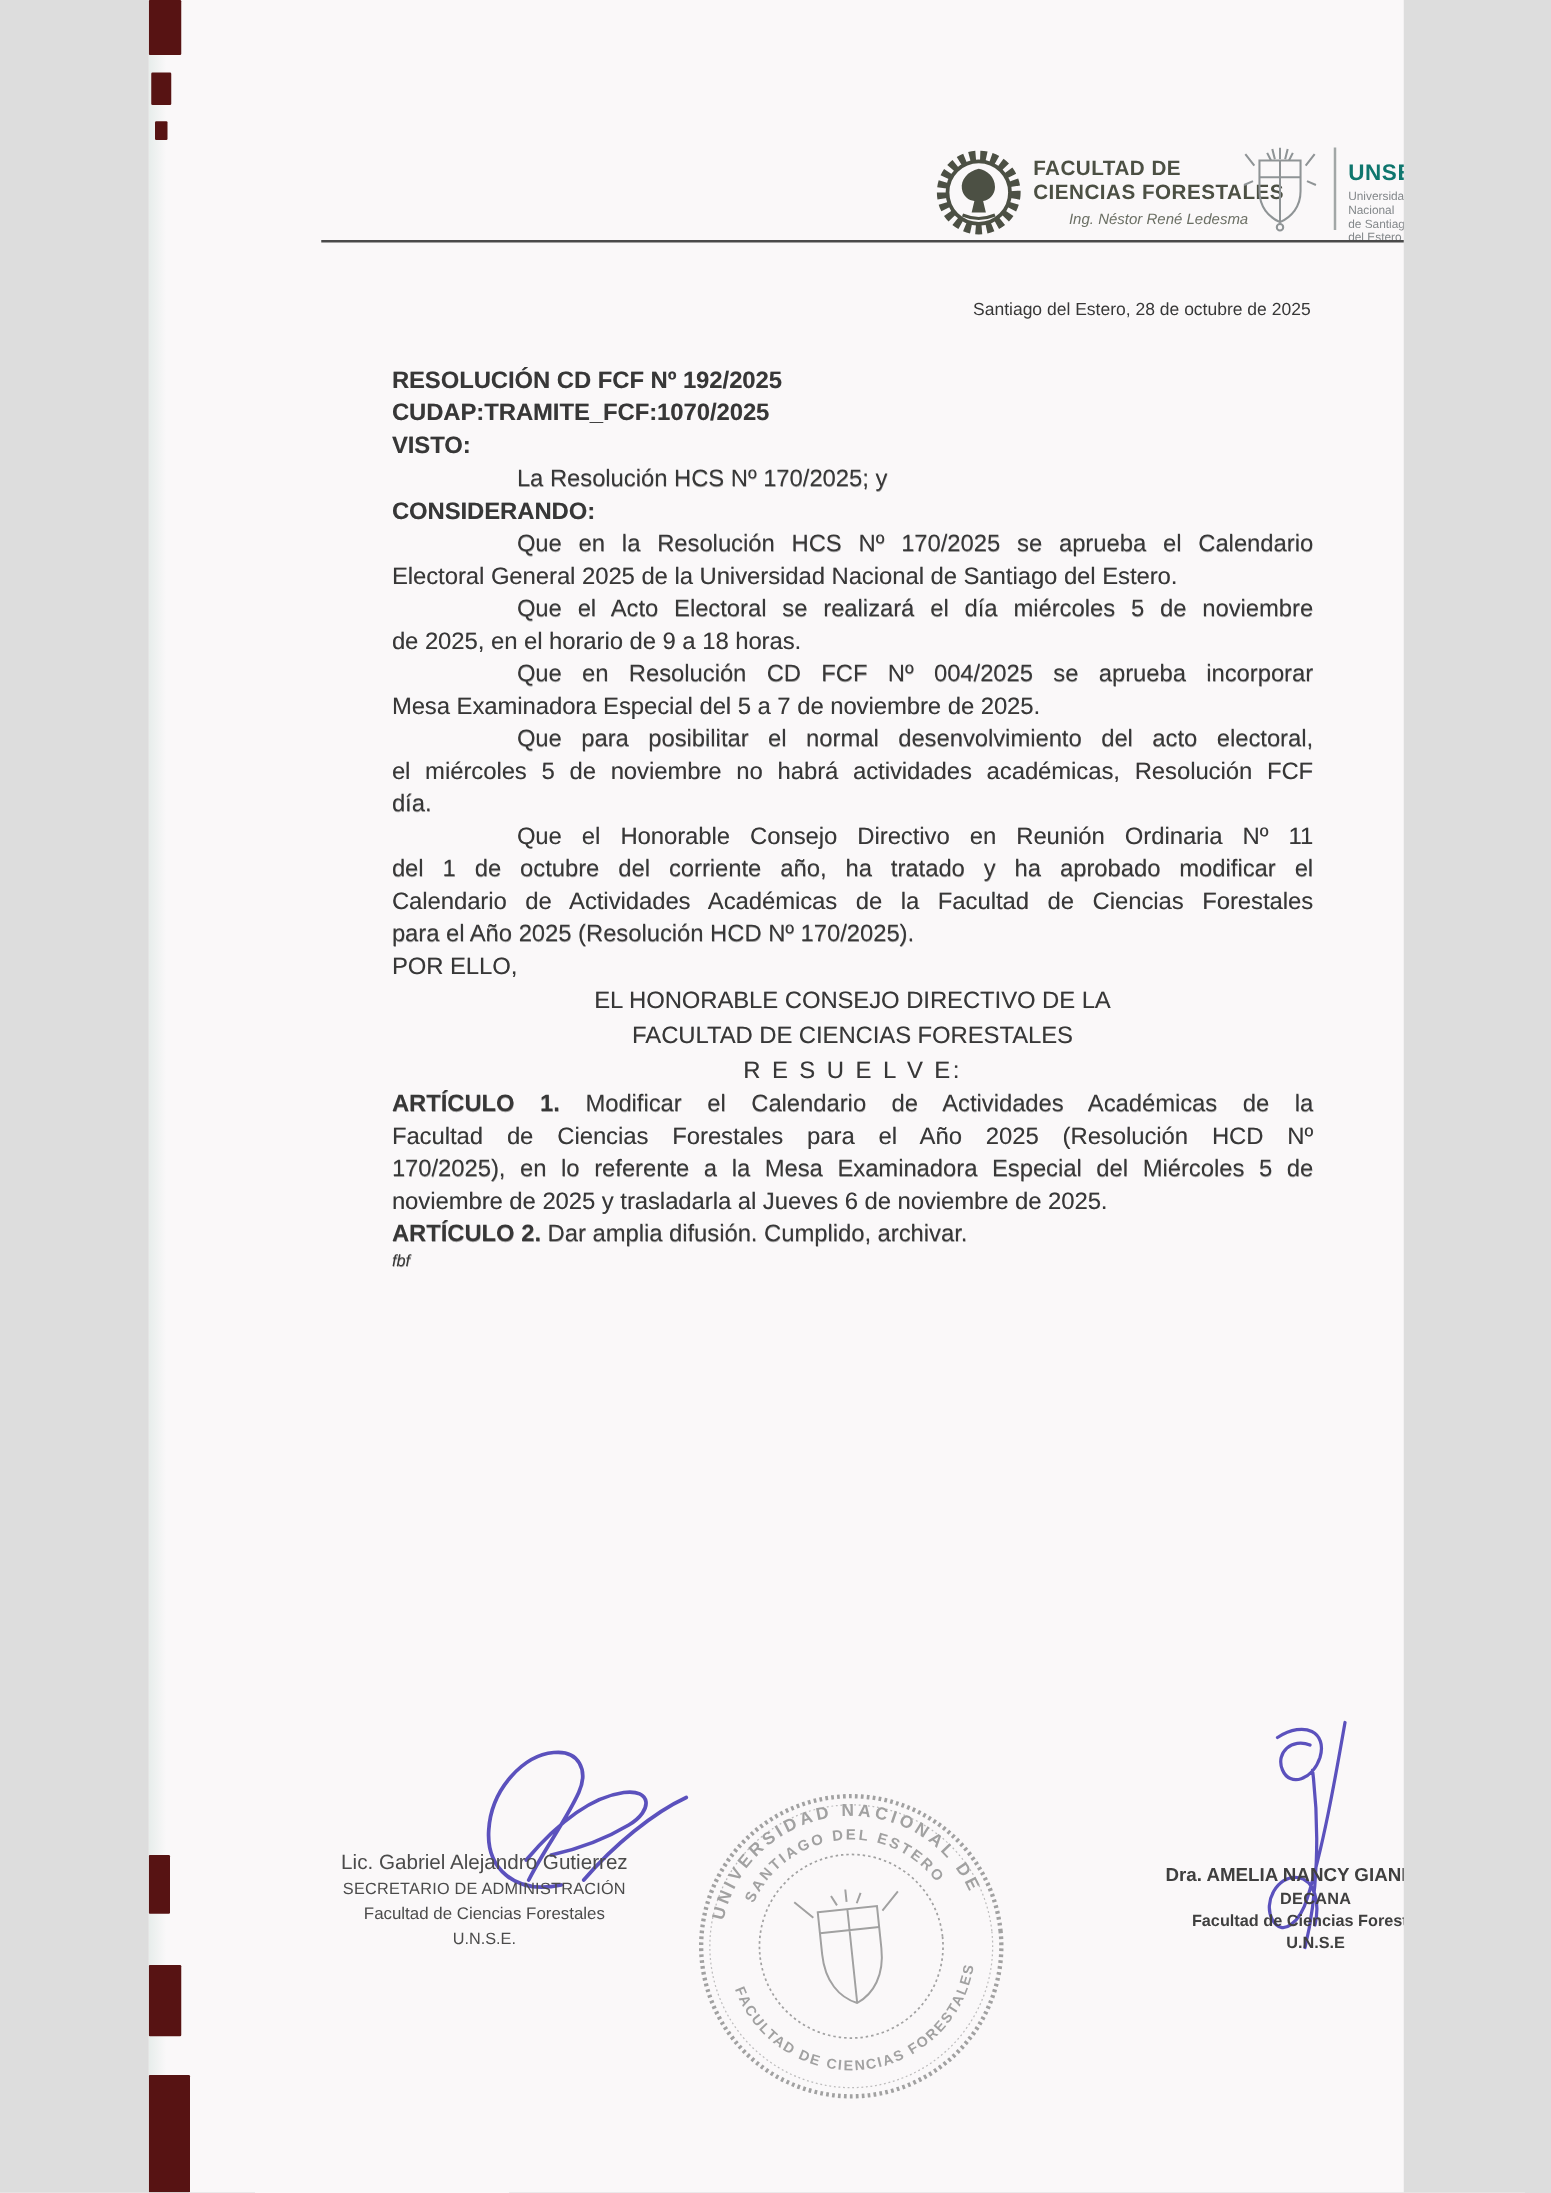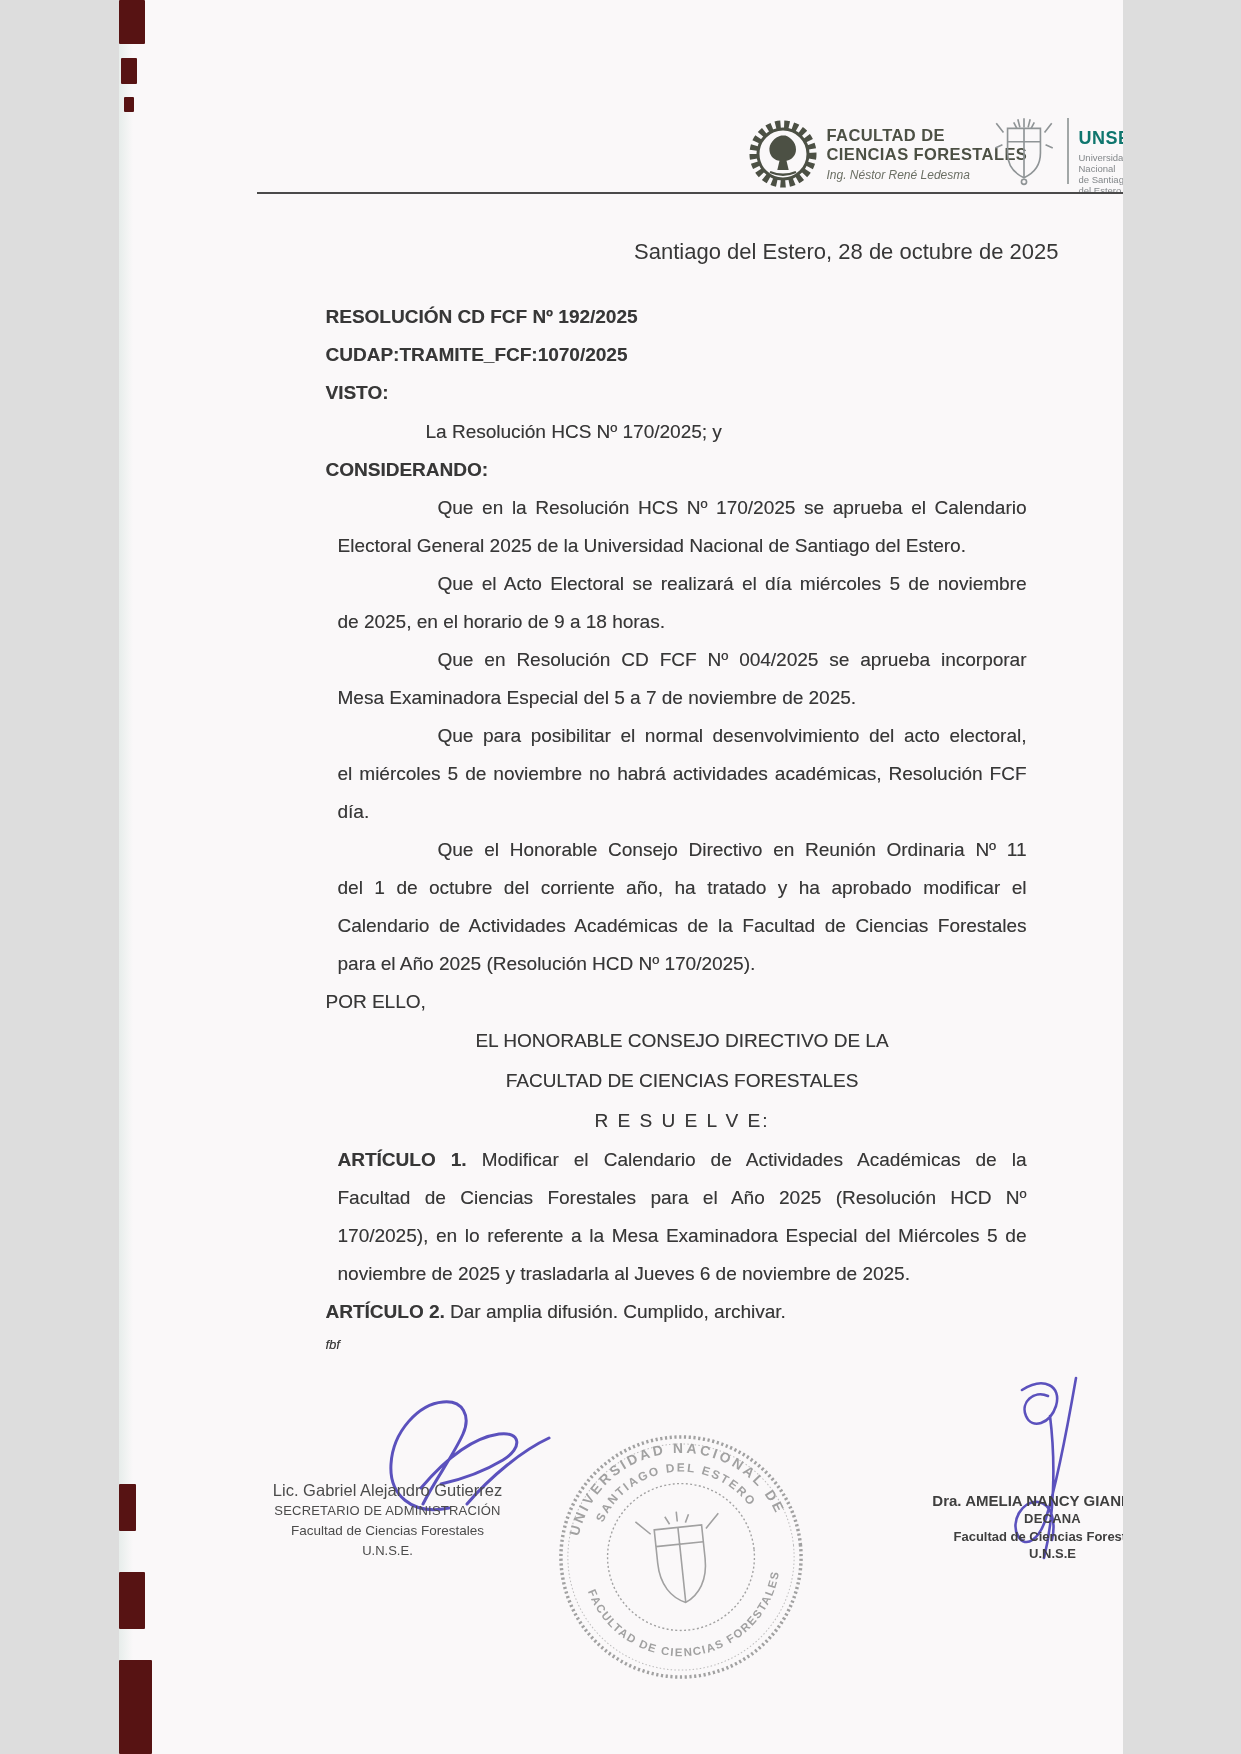--- a/index.html
+++ b/index.html
@@ -21,34 +21,34 @@
   .m3{left:5px;top:97px;width:10px;height:15px;}
   .m4{left:0;top:1484px;width:17px;height:47px;}
   .m5{left:0;top:1572px;width:26px;height:57px;}
   .m6{left:0;top:1660px;width:33px;height:94px;}
 
   
   .hdr{position:absolute;left:0;top:0;width:100%;}
   .fcf-logo{position:absolute;left:628px;top:118px;width:72px;height:72px;}
   .fcf-text{position:absolute;left:708px;top:126px;line-height:19px;}
   .fcf-l1,.fcf-l2{font-weight:bold;font-size:16.5px;color:#4c5044;letter-spacing:.4px;}
-  .fcf-sub{font-style:italic;font-size:12px;color:#6b6f64;margin-top:2px;}
+  .fcf-sub{font-style:italic;font-size:12px;color:#6b6f64;margin-top:2px;text-align:center;}
   .unse-crest{position:absolute;left:874px;top:112px;width:62px;height:76px;}
   .unse-divider{position:absolute;left:948px;top:118px;width:2px;height:66px;background:#a2a7a7;}
   .unse-text{position:absolute;left:960px;top:128px;}
   .unse-acro{font-weight:bold;font-size:18px;color:#0f766e;letter-spacing:.5px;}
   .unse-sub{font-size:9.5px;color:#83878a;line-height:11px;margin-top:3px;}
   .rule{position:absolute;left:138px;top:192px;width:990px;height:2px;background:#4a4a4a;}
 
-  .dateline{position:absolute;left:203px;top:239px;width:737px;text-align:right;font-size:22px;}
+  .dateline{position:absolute;left:193px;top:239px;width:737px;text-align:right;font-size:14px;}
 
   
   .col{position:absolute;left:195px;top:292px;width:737px;font-size:19px;line-height:26px;
        text-shadow:.2px .2px .3px rgba(55,55,55,.45);}
-  .col div{margin:12px;}
+  .col div{margin:0;}
   .b{font-weight:bold;}
   .mt23{margin-top:23px;} .mt27{margin-top:27px;} .mt28{margin-top:28px;}
   .mt29{margin-top:29px;} .mt30{margin-top:30px;} .mt31{margin-top:31px;}
   .lh27{line-height:27px;}
   .ind{text-indent:100px;}
   .jl{text-align:justify;text-align-last:justify;}
   .last{text-align:left;}
   .heading{text-align:center;font-weight:normal;line-height:28px;}
   .spaced{letter-spacing:2px;}
   .initials{font-style:italic;font-size:13px;line-height:15px;margin-top:1px;}

